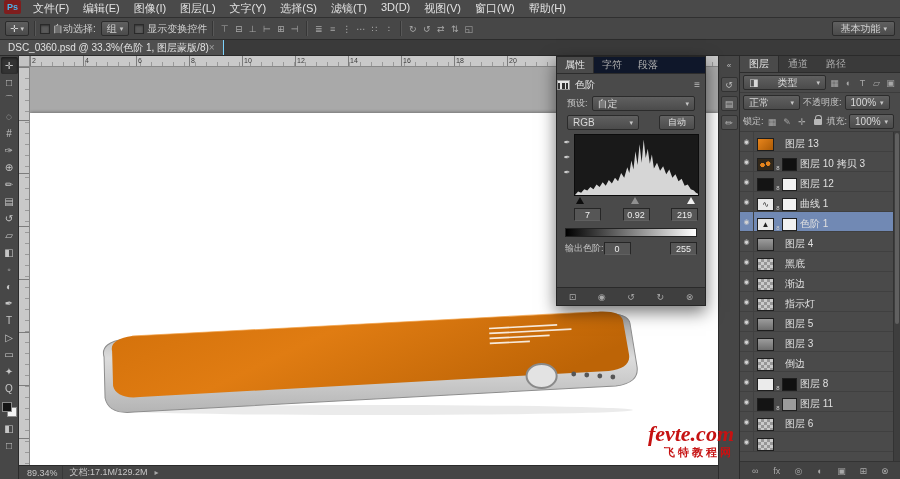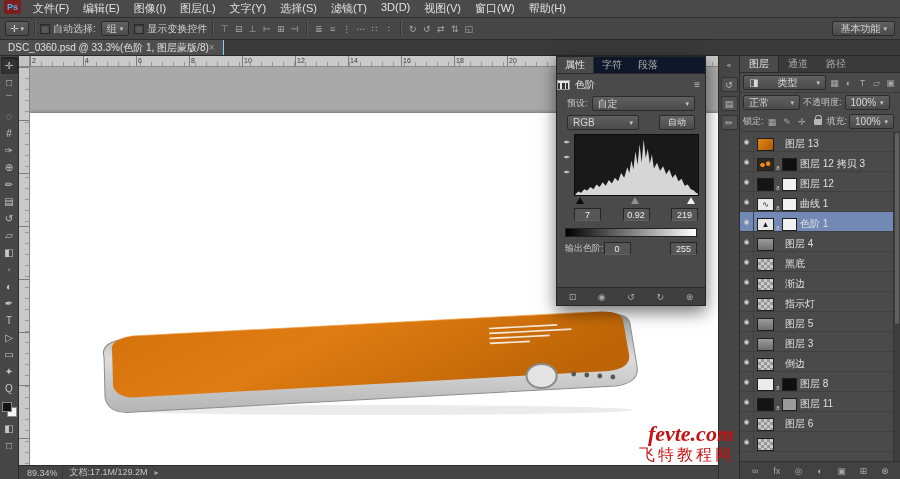--- a/index.html
+++ b/index.html
@@ -130,21 +130,21 @@
   .rp-footer{height:18px;border-top:1px solid #333;background:#424242;display:flex;align-items:center;justify-content:space-evenly;flex:none}
 
   
   .statusbar{position:absolute;left:19px;right:182px;bottom:0;height:14px;background:#454545;border-top:1px solid #2b2b2b;display:flex;align-items:center;font-size:9px;color:#c6c6c6;gap:7px;padding:0 4px;z-index:4}
   .zoombox{padding:0 4px;border-right:1px solid #383838;height:100%;display:flex;align-items:center}
   .statarr{font-size:8px;color:#a8a8a8}
 
   
   .watermark{position:absolute;top:422px;right:166px;text-align:right;z-index:40;line-height:1.1}
   .wm1{font-family:"Liberation Serif","DejaVu Serif",serif;font-style:italic;font-weight:bold;font-size:22px;color:var(--watermark-red,#c61212)}
-  .wm2{font-weight:normal;font-size:16px;letter-spacing:3px;color:var(--watermark-red,#c61212)}
+  .wm2{font-weight:bold;font-size:11px;letter-spacing:3px;color:var(--watermark-red,#c61212)}
 </style>
 </head>
 <body>
 
 <div class="app">
 
   <div class="menubar">
     <span class="pslogo">Ps</span>
     <ul class="menus">
 
@@ -498,21 +498,21 @@
       <span class="link"></span>
 
       <span class="lname">图层 13</span>
     </div>
 
     <div class="layer-row">
       <span class="eye">◉</span>
       <span class="thumb thumb-spots"></span>
       <span class="link">8</span>
       <span class="mask mask-black"></span>
-      <span class="lname">图层 12 拷贝 3</span>
+      <span class="lname">图层 10 拷贝 3</span>
     </div>
 
     <div class="layer-row">
       <span class="eye">◉</span>
       <span class="thumb thumb-black"></span>
       <span class="link">8</span>
       <span class="mask mask-white"></span>
       <span class="lname">图层 12</span>
     </div>
 

